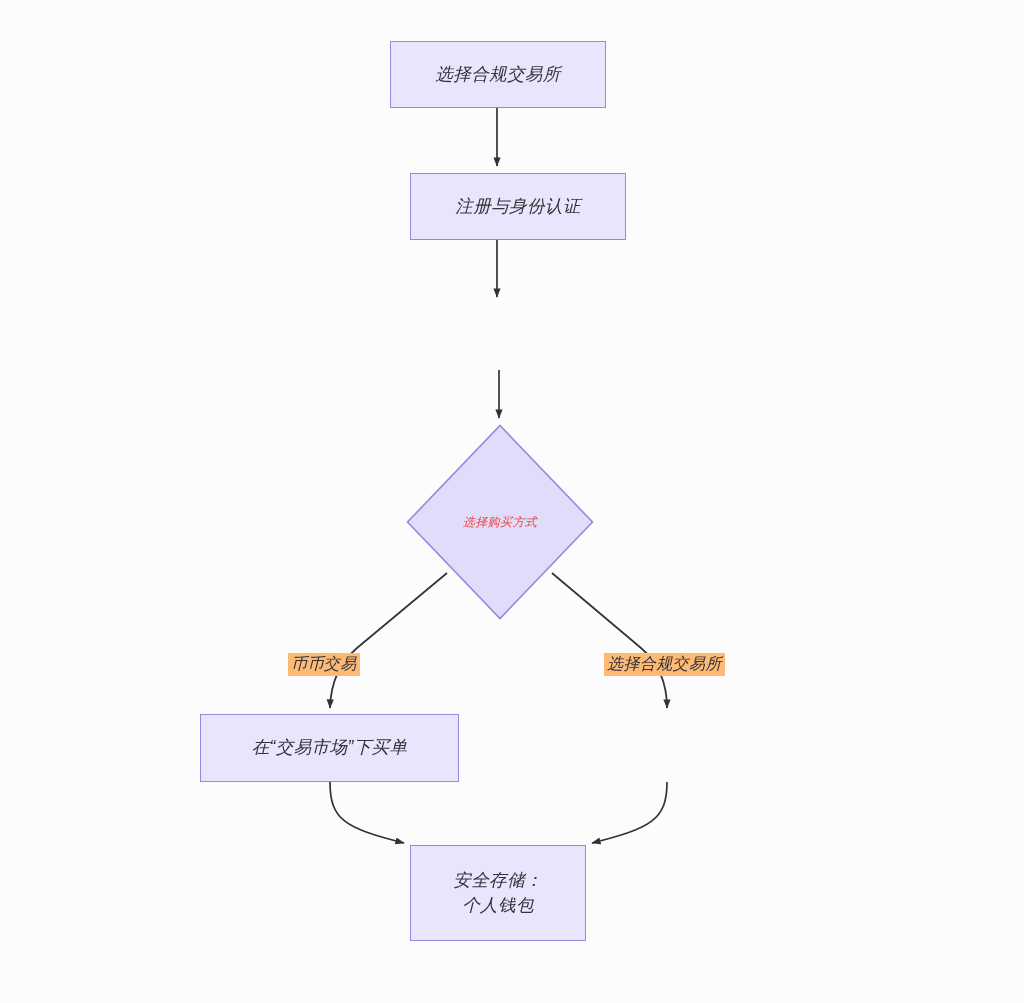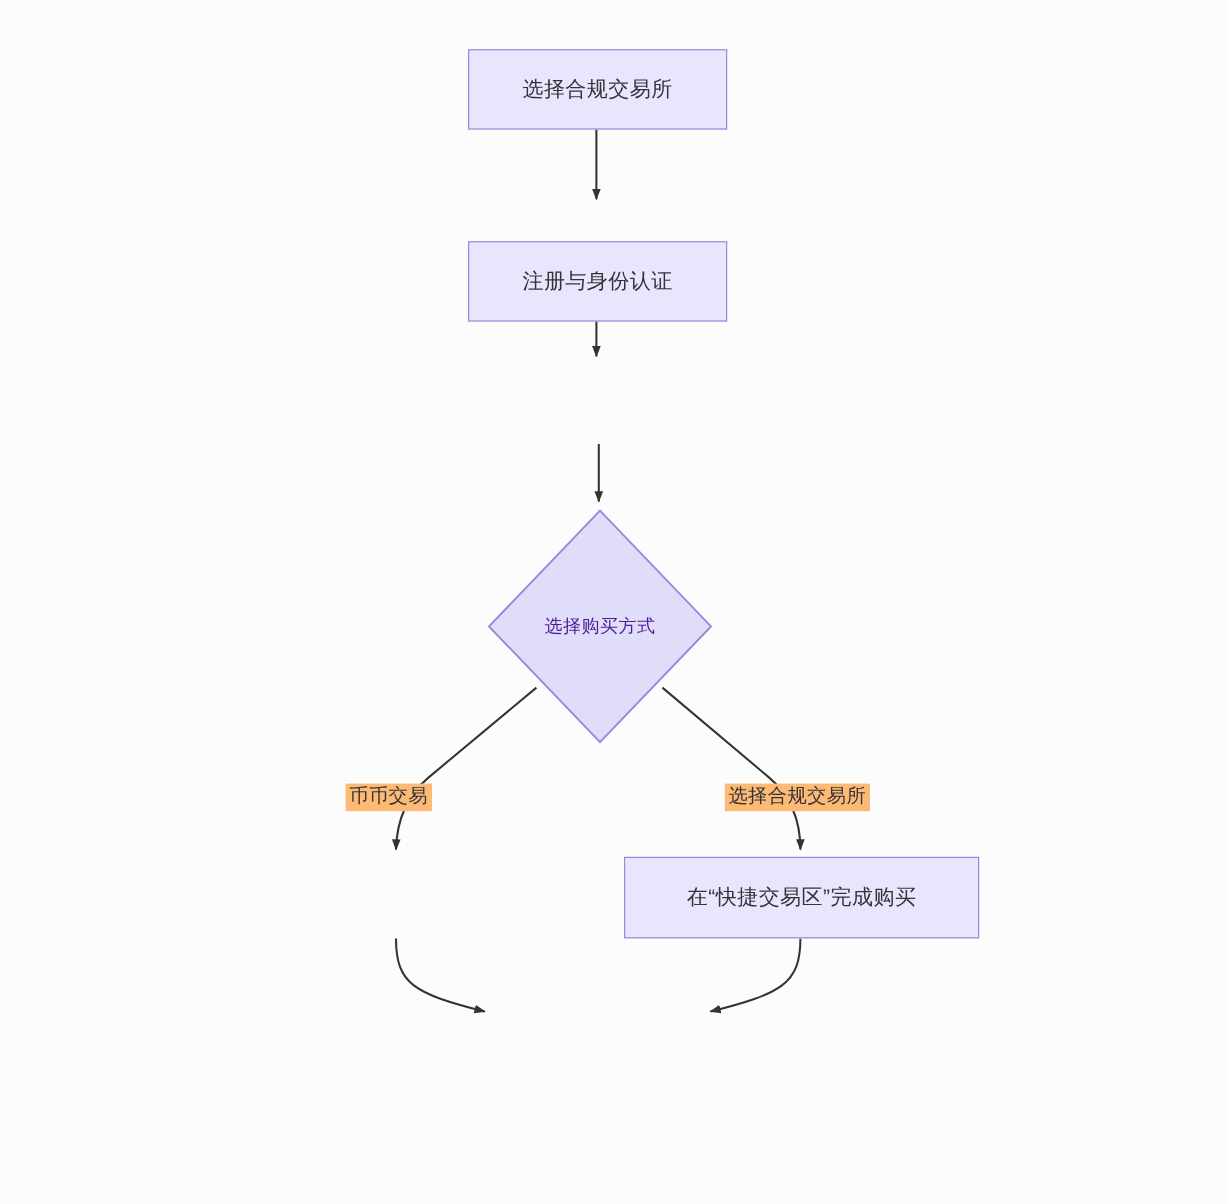--- a/index.html
+++ b/index.html
@@ -14,20 +14,21 @@
     font-family: "Liberation Sans", "DejaVu Sans", sans-serif;
     overflow: hidden;
     position: relative;
   }
   #diagram {
     position: absolute;
     left: 0;
     top: 0;
     width: 1024px;
     height: 749px;
+    font-style: italic;
   }
   .edge-layer {
     position: absolute;
     left: 0;
     top: 0;
     width: 1024px;
     height: 1003px;
     pointer-events: none;
   }
   .node {
@@ -67,22 +68,22 @@
   }
   .decision .decision-text {
     position: absolute;
     left: 0;
     top: 0;
     width: 100%;
     height: 100%;
     display: flex;
     align-items: center;
     justify-content: center;
-    color: #4c1d95;
-    font-size: 15px;
+    color: #ef4444;
+    font-size: 12px;
     letter-spacing: 0.4px;
     text-align: left;
   }
   .edge-label {
     position: absolute;
     background: #fdba74;
     color: #333238;
     font-size: 16px;
     letter-spacing: 0.4px;
     padding: 1px 3px;
@@ -114,21 +115,21 @@
 
     <path d="M330,782 C330,820 345,828 404,843" stroke="#333333" stroke-width="1.7" fill="none" marker-end="url(#arrowhead)"></path>
 
     <path d="M667,782 C667,820 651,828 592,843" stroke="#333333" stroke-width="1.7" fill="none" marker-end="url(#arrowhead)"></path>
   </svg>
 
   <div class="node" style="left:390px; top:41px; width:216px; height:67px;">
     <span class="node-label">选择合规交易所</span>
   </div>
 
-  <div class="node" style="left:390px; top:173px; width:216px; height:67px;margin-top:28px;">
+  <div class="node" style="left:410px; top:173px; width:216px; height:67px;">
     <span class="node-label">注册与身份认证</span>
   </div>
 
 
   <div class="decision">
     <svg class="diamond-shape" viewBox="0 0 188 196" preserveAspectRatio="none" xmlns="http://www.w3.org/2000/svg">
       <polygon points="94,1.5 186.5,98 94,194.5 1.5,98" fill="#e0ddfa" stroke="#9a86e0" stroke-width="1.6"></polygon>
     </svg>
     <div class="decision-text">
       <span>选择购买方式</span>
@@ -136,19 +137,23 @@
   </div>
 
   <div class="edge-label" style="left:288px; top:653px;">
     <span>币币交易</span>
   </div>
 
   <div class="edge-label" style="left:604px; top:653px;">
     <span>选择合规交易所</span>
   </div>
 
-
-  <div class="node" style="left:520px; top:714px; width:296px; height:68px;">
-    <span class="node-label">在“快捷交易区”完成购买</span>
+  <div class="node" style="left:200px; top:714px; width:259px; height:68px;">
+    <span class="node-label">在“交易市场”下买单</span>
   </div>
 
+
+  <div class="node" style="left:410px; top:845px; width:176px; height:96px;">
+    <span class="node-label">安全存储：
+个人钱包</span>
+  </div>
 
 </div>
 
 </body></html>

